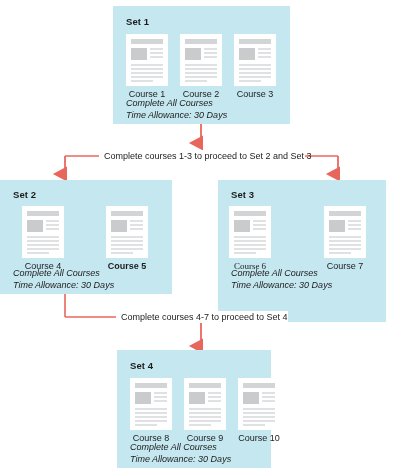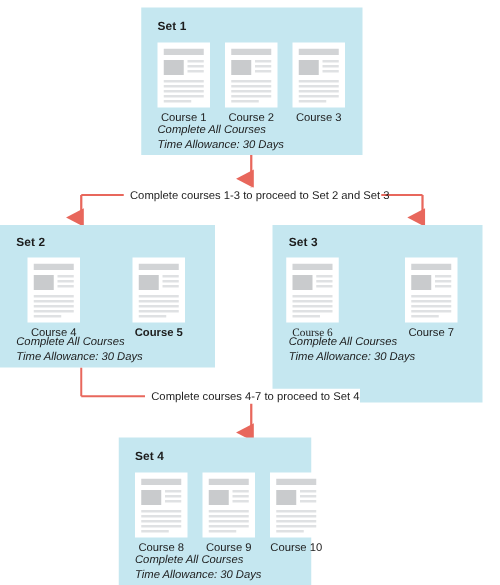--- a/index.html
+++ b/index.html
@@ -266,21 +266,21 @@
     </div>
 
     <div class="panel-footer" style="left:13px; top:88px;">
       <div>Complete All Courses</div>
       <div>Time Allowance: 30 Days</div>
     </div>
   </div>
 
   <div class="edge-label" style="left:116px; top:311px; width:172px;">Complete courses 4-7 to proceed to Set 4</div>
 
-  <div class="panel" id="p-set-4" style="left:95px; top:350px; width:154px; height:118px;">
+  <div class="panel" id="p-set-4" style="left:117px; top:350px; width:154px; height:118px;">
     <div class="panel-title" style="left:13px; top:10px;">Set 4</div>
 
     <div class="course" style="left:11px; top:28px;">
       <div class="doc">
         <div class="hdr"></div>
           <div class="thumb"></div>
         <div class="sline" style="left:24px; top:14px; width:13px;"></div>
         <div class="sline" style="left:24px; top:18px; width:13px;"></div>
         <div class="sline" style="left:24px; top:22px; width:13px;"></div>
         <div class="sline" style="left:5px;  top:30px; width:32px;"></div>

